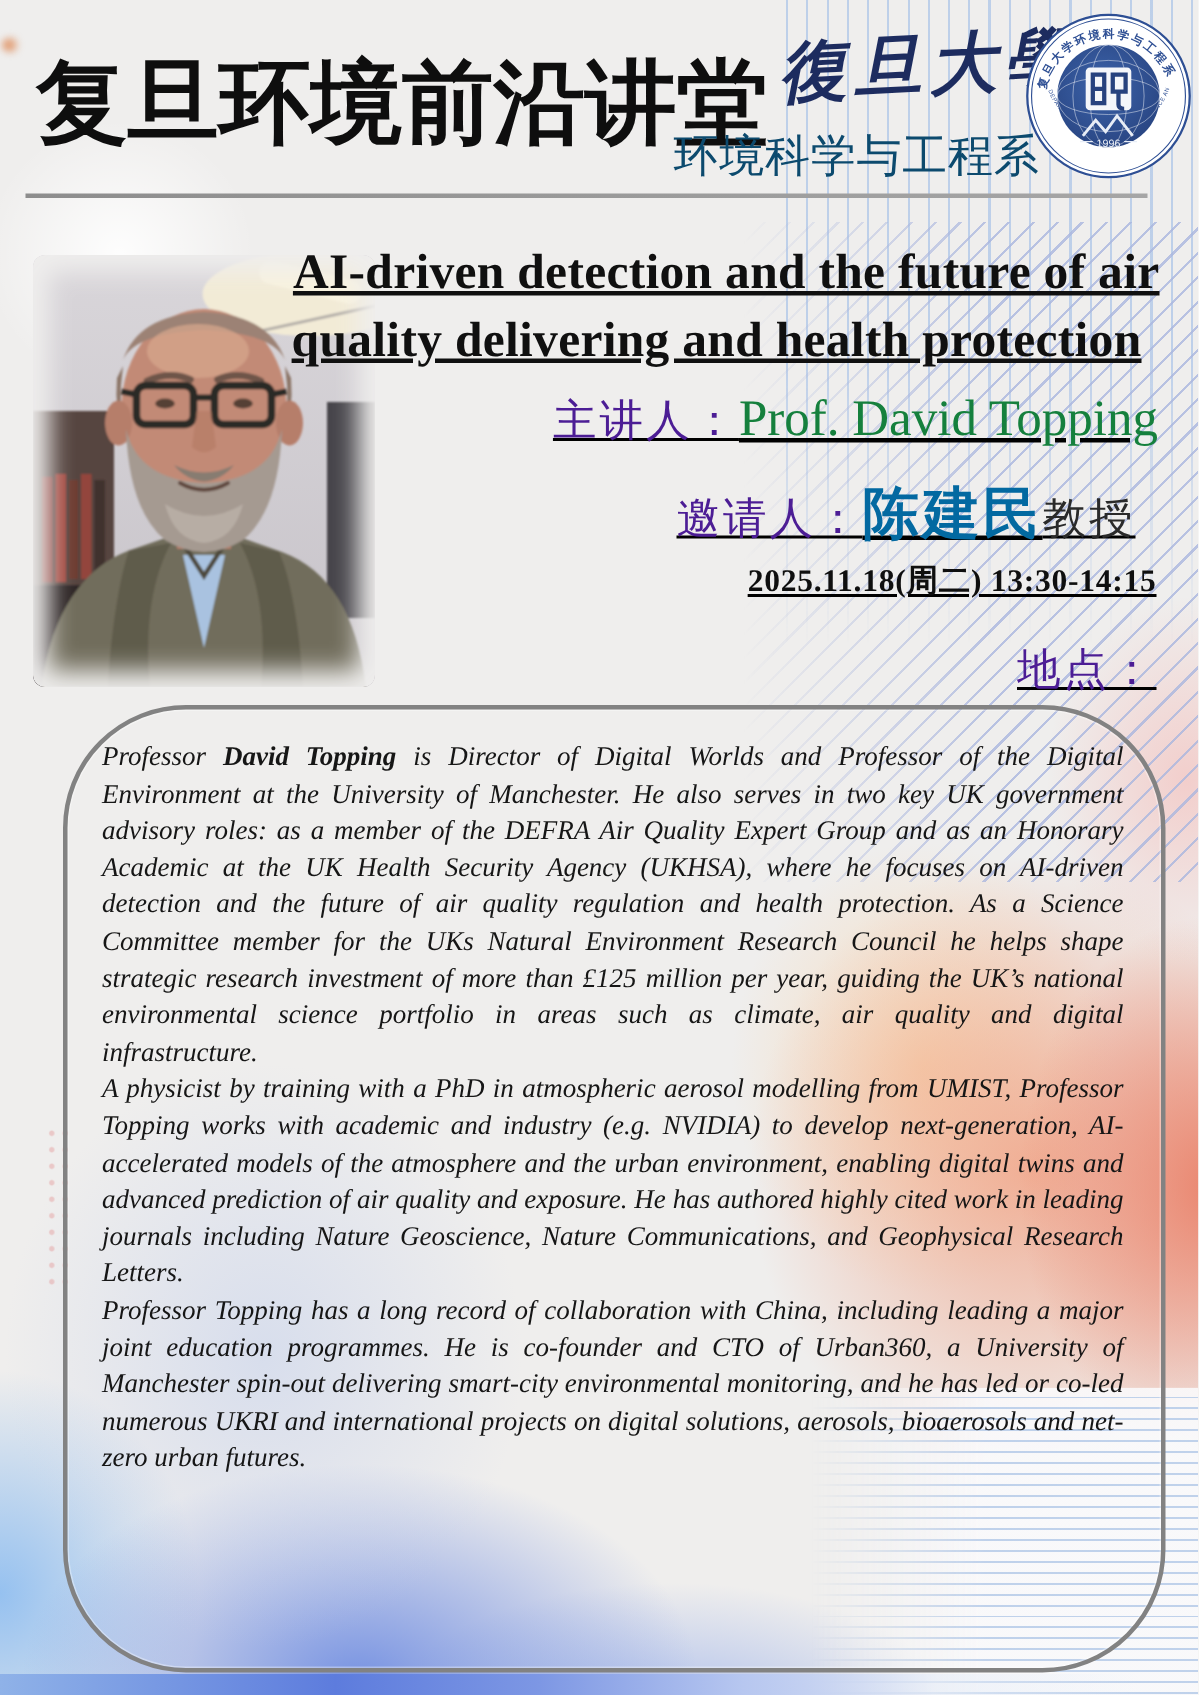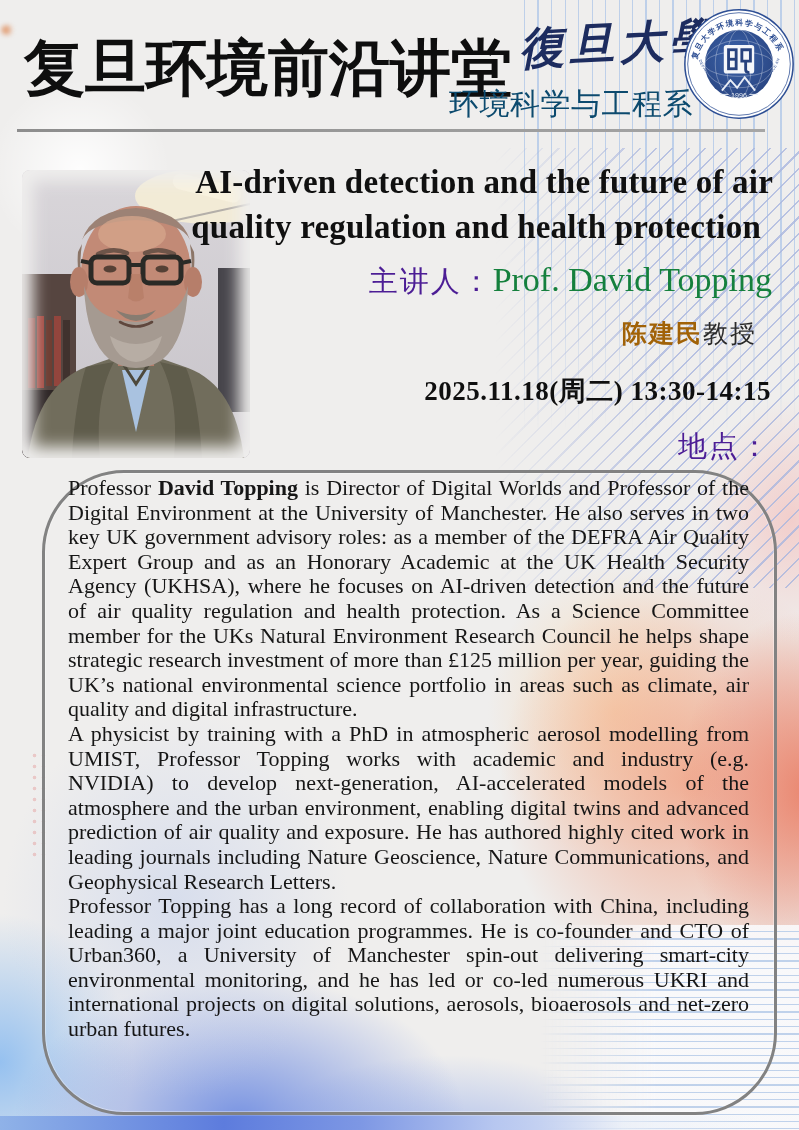--- a/index.html
+++ b/index.html
@@ -54,40 +54,40 @@
     letter-spacing:0.5px;white-space:nowrap;}
   .seal{position:absolute;left:682px;top:7px;width:114px;height:114px;z-index:6;}
   .divider{position:absolute;left:17px;top:129px;width:748px;height:3px;z-index:5;
     background:linear-gradient(90deg,#8d8d8d,#a6a6a6);}
 
   
   .photo-wrap{position:absolute;left:22px;top:170px;width:228px;height:288px;z-index:5;border-radius:8px;overflow:hidden;}
   .photo-wrap svg{display:block;}
   .photo-feather{position:absolute;inset:0;border-radius:8px;pointer-events:none;
     box-shadow:inset 0 0 16px 11px #efeeed;}
-  .hero-line{position:absolute;z-index:5;white-space:nowrap;display:flex;align-items:baseline;}
+  .hero-line{position:absolute;z-index:5;white-space:nowrap;display:flex;align-items:baseline;text-decoration:underline;}
   .t1{right:26px;top:164px;}
   .t2{right:38px;top:209px;}
   .lecture-title{font-size:33px;font-weight:700;color:#101010;letter-spacing:0.2px;}
   .l-speaker{right:27px;top:261px;}
   .l-inviter{right:42px;top:317px;}
   .l-time{right:28px;top:373px;}
   .l-venue{right:28px;top:427px;flex-direction:column;}
   .cjk-label{font-family:"Liberation Serif","DejaVu Serif",serif;font-size:29px;color:#4c1d95;letter-spacing:2px;}
   .speaker-name{font-size:34px;color:#15803d;}
-  .inviter-name{font-family:"Liberation Sans","DejaVu Sans",sans-serif;font-weight:700;font-size:25px;color:#a16207;letter-spacing:2px;}
-  .inviter-suffix{font-size:25px;color:#2a2a2a;letter-spacing:2px;}
-  .bold-val{font-weight:700;font-size:27px;color:#0f0f0f;letter-spacing:0.5px;}
+  .inviter-name{font-family:"Liberation Sans","DejaVu Sans",sans-serif;font-weight:700;font-size:38px;color:#0369a1;letter-spacing:2px;}
+  .inviter-suffix{font-size:29px;color:#2a2a2a;letter-spacing:2px;}
+  .bold-val{font-weight:700;font-size:21px;color:#0f0f0f;letter-spacing:0.5px;}
 
   
   .bio-box{position:absolute;left:42px;top:470px;width:735px;height:645px;z-index:4;
     border:3px solid #828282;border-radius:82px;box-sizing:border-box;
     box-shadow:0 0 0 1px rgba(255,255,255,.35) inset;}
-  .bio-text{position:absolute;left:68px;top:476px;width:681px;z-index:5;
-    font-size:22px;line-height:24.6px;color:#161616;text-align:justify;}
+  .bio-text{position:absolute;left:68px;top:492px;width:681px;z-index:5;
+    font-size:18px;line-height:24.6px;color:#161616;text-align:justify;font-style:italic;}
   .bio-text p{margin:0;}
 
   [data-interactable]{cursor:default;}
 </style>
 </head>
 <body>
 
 <div class="page" data-interactable="false">
 
   <div class="bg-blobs" data-interactable="false"></div>
@@ -198,28 +198,29 @@
         <path d="M62,116 Q64,170 88,190 Q114,206 140,190 Q164,170 166,116 Q158,150 114,152 Q70,150 62,116 Z" fill="#a59a91"></path>
         <path d="M88,166 Q114,182 140,166 Q134,190 114,192 Q94,190 88,166 Z" fill="#b7ada4"></path>
         <path d="M94,140 Q114,150 134,140 Q126,150 114,151 Q102,150 94,140 Z" fill="#877b71"></path>
         <path d="M98,152 Q114,161 130,152" stroke="#5f463c" stroke-width="2.6" fill="none" stroke-linecap="round"></path>
       </g>
     </svg>
     <div class="photo-feather" data-interactable="false"></div>
   </div>
 
   <div class="hero-line t1 lecture-title" data-interactable="false">AI-driven detection and the future of air</div>
-  <div class="hero-line t2 lecture-title" data-interactable="false">quality regulation and health protection</div>
+  <div class="hero-line t2 lecture-title" data-interactable="false">quality delivering and health protection</div>
 
   <div class="hero-line l-speaker" data-interactable="false">
     <span class="cjk-label" data-interactable="false">主讲人：</span>
     <span class="speaker-name" data-interactable="false">Prof. David Topping</span>
   </div>
 
   <div class="hero-line l-inviter" data-interactable="false">
+    <span class="cjk-label" data-interactable="false">邀请人：</span>
     <span class="inviter-name" data-interactable="false">陈建民</span>
     <span class="inviter-suffix" data-interactable="false"> 教授</span>
   </div>
 
   <div class="hero-line l-time" data-interactable="false">
     <span class="bold-val" data-interactable="false">2025.11.18(周二)  13:30-14:15</span>
   </div>
 
   <div class="hero-line l-venue" data-interactable="false">
     <span class="cjk-label" data-interactable="false">地点：</span>

